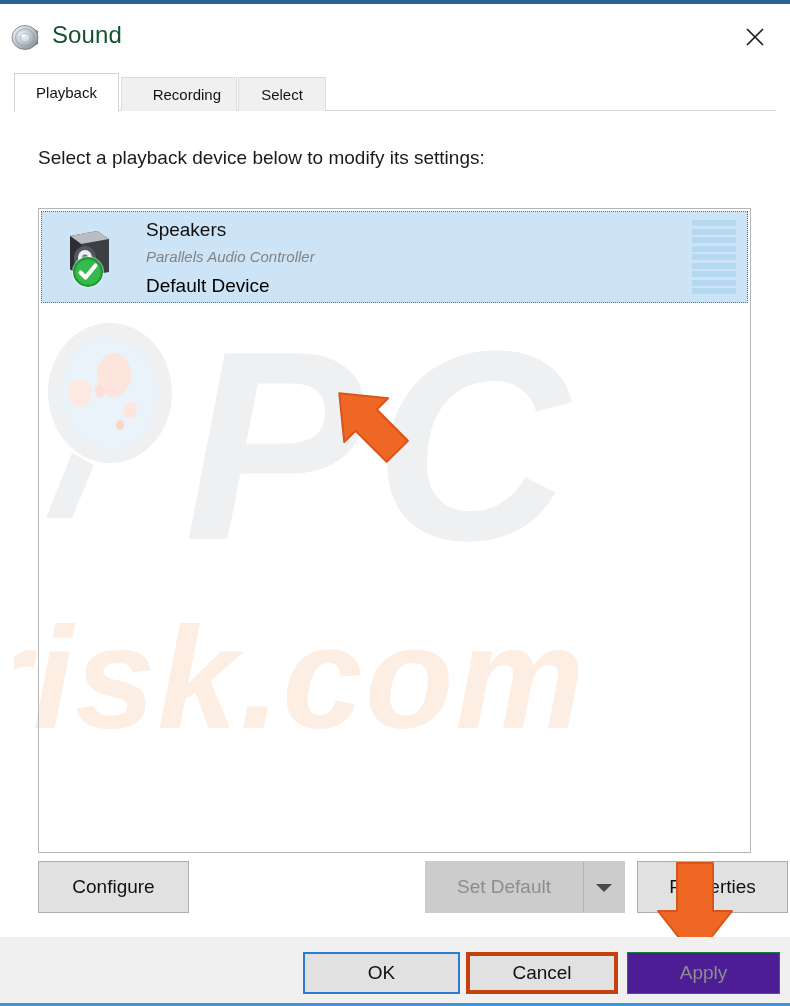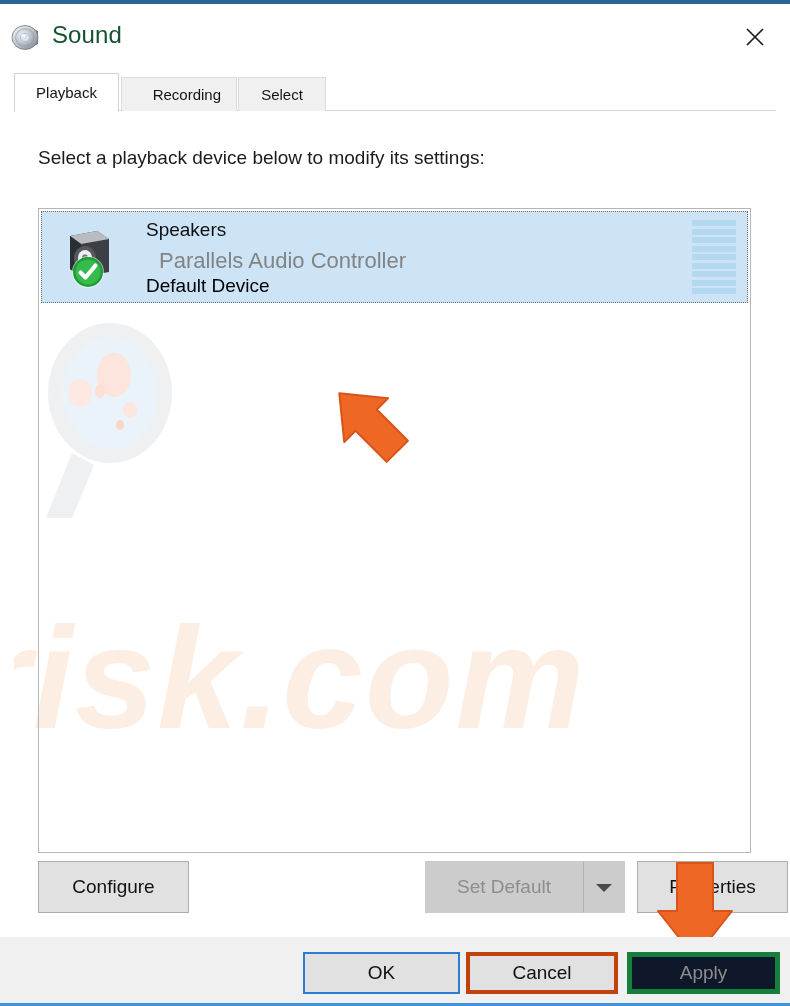--- a/index.html
+++ b/index.html
@@ -177,23 +177,24 @@
     width: 58px; height: 62px;
   }
   #device-name {
     position: absolute;
     left: 105px; top: 8px;
     font-size: 19px;
     color: #101010;
   }
   #device-driver {
     position: absolute;
-    left: 118px; top: 37px;
-    font-size: 22px;
+    left: 105px; top: 37px;
+    font-size: 15px;
     color: #838383;
+    font-style: italic;
   }
   #device-status {
     position: absolute;
     left: 105px; top: 64px;
     font-size: 19px;
     color: #000000;
   }
   #vu-meter {
     position: absolute;
     right: 12px; top: 9px;
@@ -276,22 +277,22 @@
     justify-content: center;
     cursor: default;
     user-select: none;
     height: 42px;
     top: 15px;
   }
   .bbtn.default {
     border: 2px solid #2b7cd3;
   }
   .bbtn.disabled {
-    background: #0f172a;
-    border: 5px solid #15803d;
+    background: #4c1d95;
+    border: 1px solid #15803d;
     color: #8d8d8d;
   }
   #ok-btn     { left: 303px; width: 157px; }
   #cancel-btn { left: 466px; width: 152px; }
   #apply-btn  { left: 627px; width: 153px; }
 
   
   .anno { position: absolute; pointer-events: none; }
   #arrow-device { left: 310px; top: 268px; width: 90px; height: 88px; }
   #arrow-props  { left: 640px; top: 748px; width: 82px; height: 102px; }
@@ -352,20 +353,21 @@
           <ellipse cx="68" cy="80" rx="62" ry="70" fill="#eef0f2"></ellipse>
           <ellipse cx="68" cy="80" rx="48" ry="56" fill="#eaf2fa"></ellipse>
           <ellipse cx="72" cy="62" rx="17" ry="22" fill="#fde4dc"></ellipse>
           <ellipse cx="38" cy="80" rx="12" ry="14" fill="#fde9e2"></ellipse>
           <ellipse cx="58" cy="78" rx="5" ry="7" fill="#fde0d5"></ellipse>
           <ellipse cx="88" cy="97" rx="7" ry="8" fill="#fde6dd"></ellipse>
           <ellipse cx="78" cy="112" rx="4" ry="5" fill="#fbd6c6"></ellipse>
           <path d="M30 140 L4 205 L30 205 L52 152 Z" fill="#eef0f2"></path>
         </svg>
       </div>
+      <div id="wm-pc">PC</div>
       <div id="wm-risk">risk.com</div>
     </div>
 
     <div id="instruction">Select a playback device below to modify its settings:</div>
 
     <div id="devicelist">
       <div id="device-row">
 
         <div id="device-icon">
           <svg width="58" height="62" viewBox="0 0 58 62">

